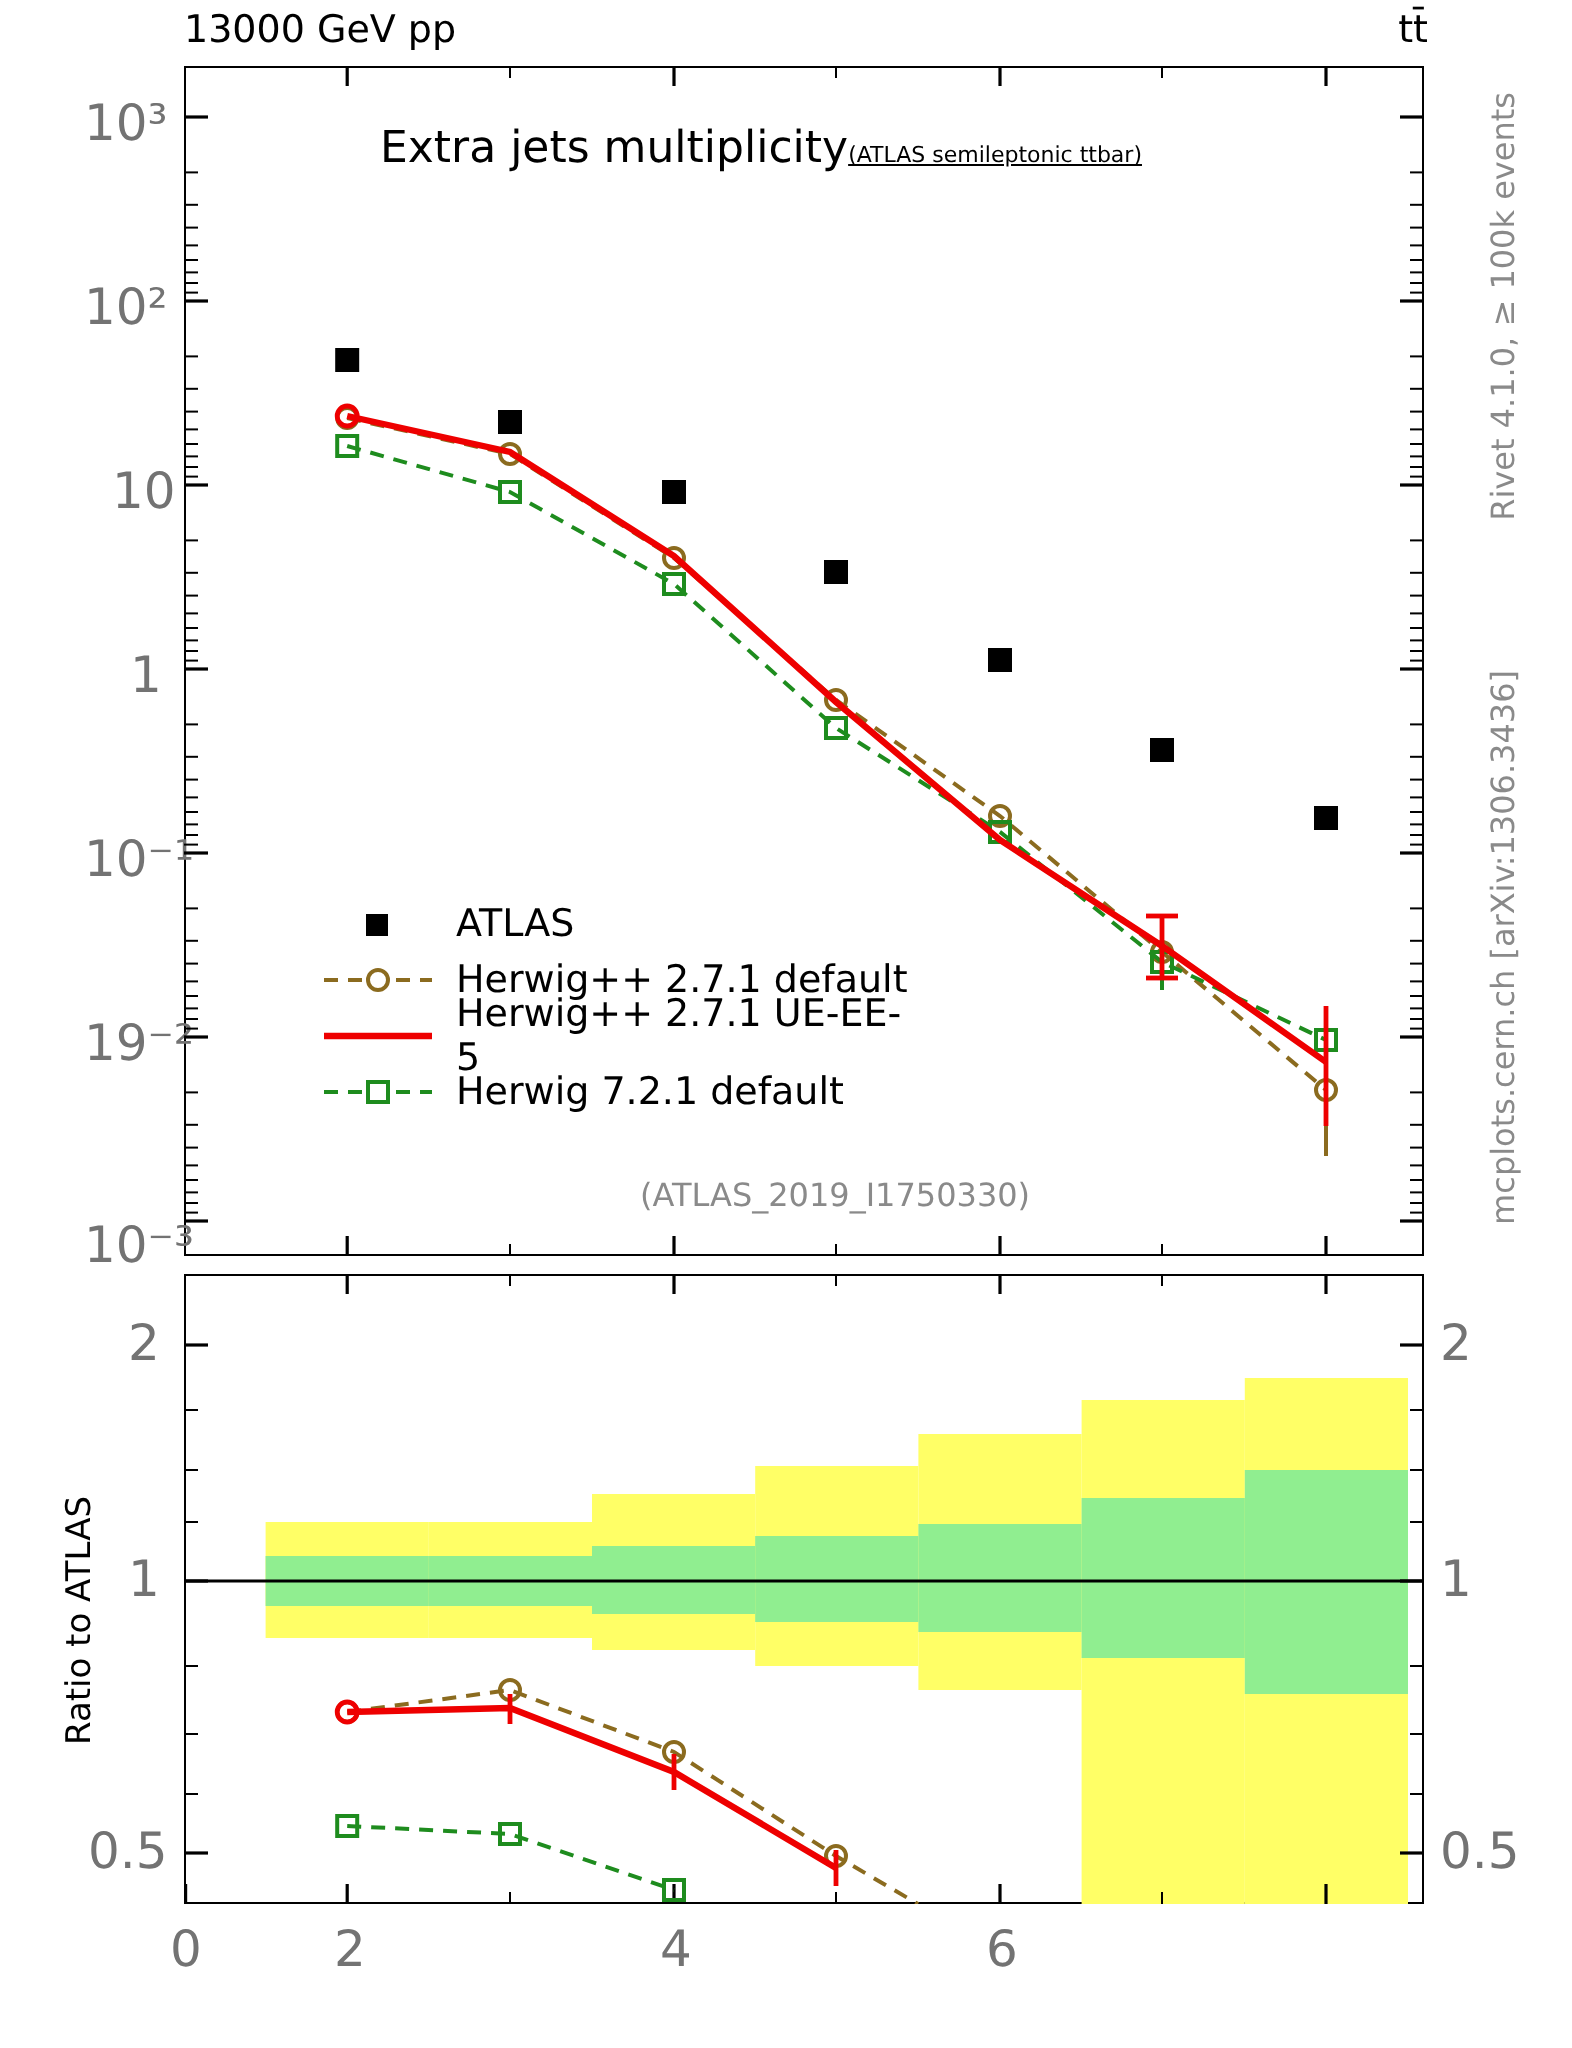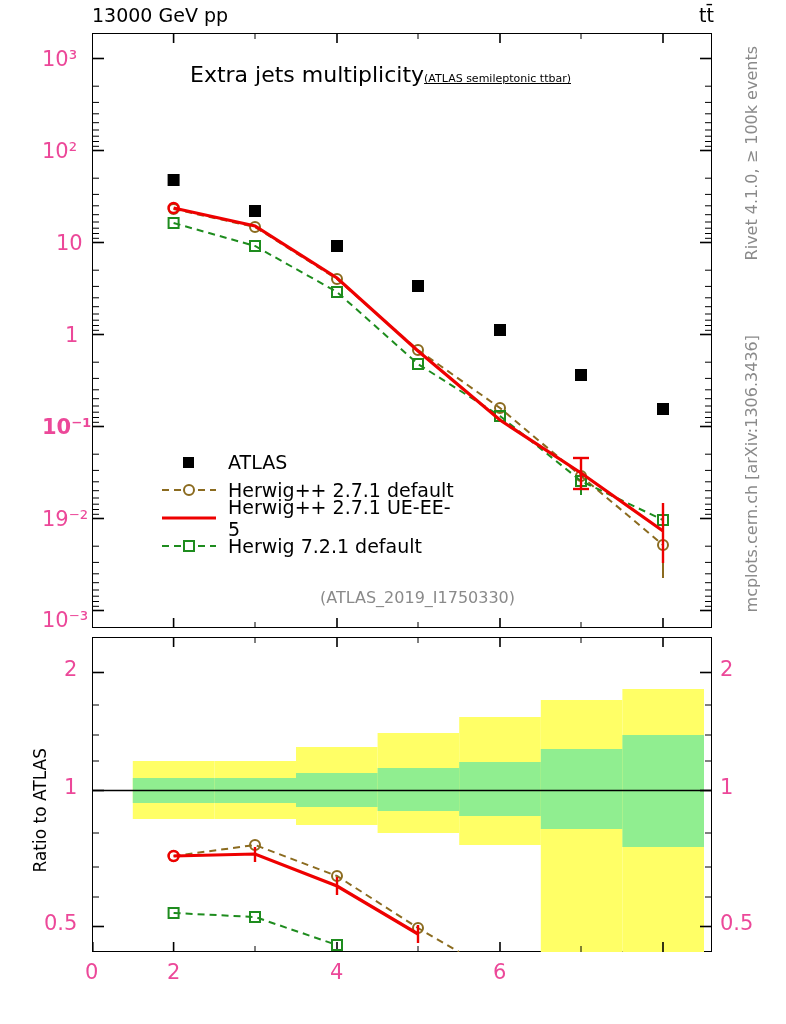--- a/index.html
+++ b/index.html
@@ -7,21 +7,21 @@
   #root{position:relative;width:786px;height:1024px;overflow:hidden;}
   .abs{position:absolute;}
   .txt{font-size:19px;color:#000;white-space:nowrap;}
   .small{font-size:16px;}
   .vert{writing-mode:vertical-rl;transform:rotate(180deg);white-space:nowrap;}
   .grey{color:#8a8a8a;}
 
   
   #mainframe{left:92px;top:33px;width:620px;height:595px;border:1.6px solid #000;box-sizing:border-box;}
   #ratioframe{left:92px;top:637px;width:620px;height:315px;border:1.6px solid #000;box-sizing:border-box;}
-  .lbl{position:absolute;font-size:21px;color:#ec4899;white-space:nowrap;}
+  .lbl{position:absolute;font-size:25px;color:#737373;white-space:nowrap;}
 
   
   #legend{left:160px;top:448px;width:300px;}
   .legrow{display:flex;align-items:center;height:28px;}
   .legmark{width:58px;height:18px;position:relative;margin-right:10px;}
   .legtext{font-size:19px;}
 
   svg{display:block;}
 </style>
 </head>
@@ -38,21 +38,21 @@
   <div class="abs" id="mainframe"></div>
 
   <div class="abs" style="left:190px;top:62px;">
     <span class="txt" style="font-size:22px;">Extra jets multiplicity</span><span class="txt" style="font-size:11px;text-decoration:underline;">(ATLAS semileptonic ttbar)</span>
   </div>
 
   <div class="abs lbl" style="left:42px;top:47px;">10³</div>
   <div class="abs lbl" style="left:42px;top:139px;">10²</div>
   <div class="abs lbl" style="left:56px;top:231px;">10</div>
   <div class="abs lbl" style="left:65px;top:323px;">1</div>
-  <div class="abs lbl" style="left:42px;top:415px;font-weight:bold;">10⁻¹</div>
+  <div class="abs lbl" style="left:42px;top:415px;">10⁻¹</div>
   <div class="abs lbl" style="left:42px;top:507px;">19⁻²</div>
   <div class="abs lbl" style="left:42px;top:608px;">10⁻³</div>
 
   <svg class="abs" style="left:92px;top:33px;" width="620" height="595" viewBox="0 0 620 595">
 
     <g stroke="#000" stroke-width="1.6">
       <line x1="0" y1="25.5" x2="12" y2="25.5"></line>
       <line x1="0" y1="117.5" x2="12" y2="117.5"></line>
       <line x1="0" y1="209.5" x2="12" y2="209.5"></line>
       <line x1="0" y1="301.5" x2="12" y2="301.5"></line>

